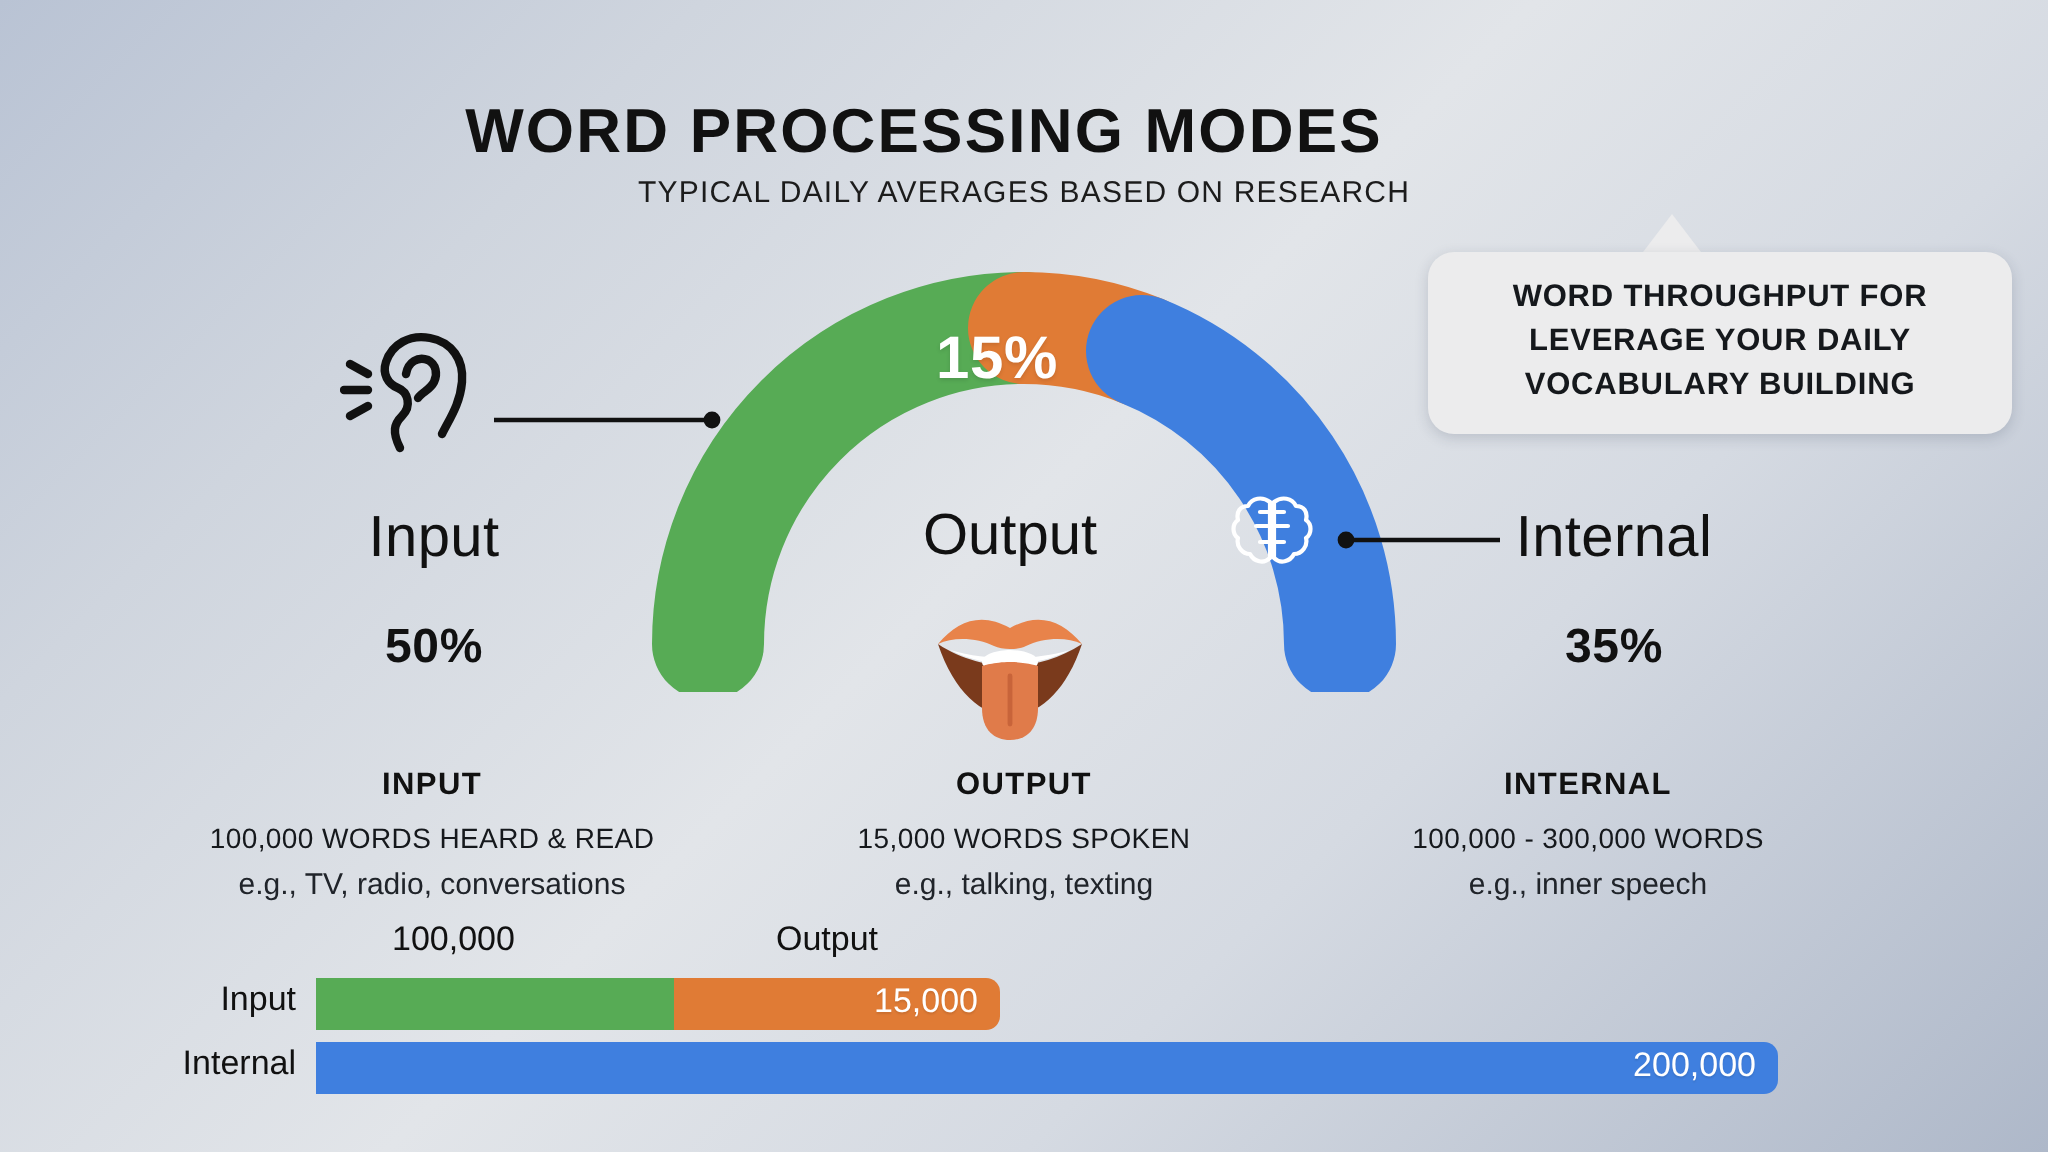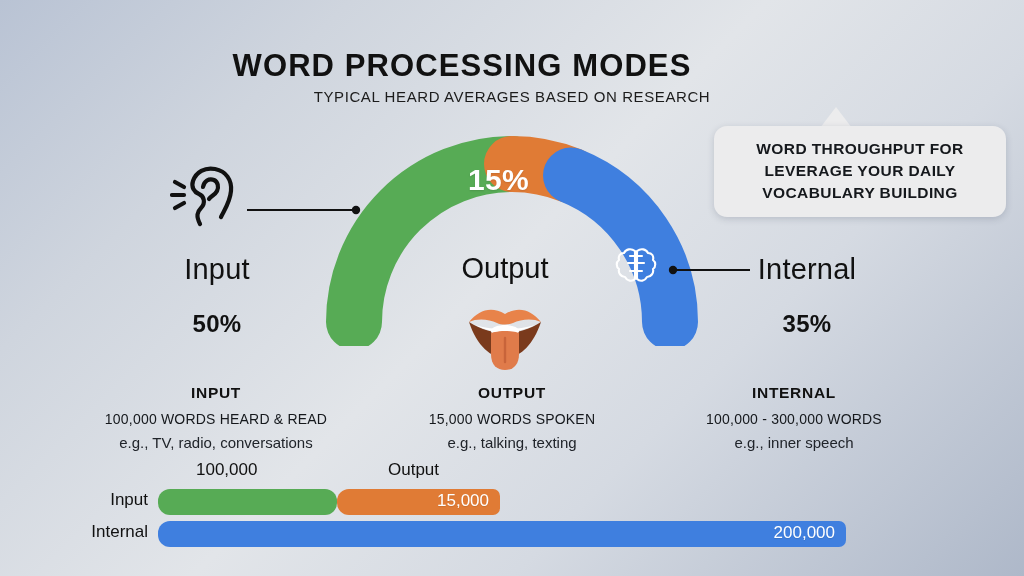--- a/index.html
+++ b/index.html
@@ -106,38 +106,38 @@
   #row-internal { top: 63px; }
 
   .row-label {
     position: absolute; right: 0; top: 1px;
     font-size: 17px; color: #111; text-align: right;
     white-space: nowrap;
   }
   .row-label-box { position: absolute; left: 0; width: 148px; height: 26px; }
 
   .bar-track { position: absolute; left: 158px; top: 0; height: 26px; }
-  .seg { position: absolute; top: 0; height: 26px; border-radius: 12px; }
+  .seg { position: absolute; top: 0; height: 26px; }
   .seg.green  { background: #57ab55; }
   .seg.orange { background: #e07b35; border-top-right-radius: 7px; border-bottom-right-radius: 7px; }
   .seg.blue   { background: #3f7fdf; border-top-right-radius: 7px; border-bottom-right-radius: 7px; }
   .seg .val {
     position: absolute; right: 11px; top: 2px;
     font-size: 17px; color: #fff; font-weight: 400;
     text-shadow: 0 1px 1px rgba(0,0,0,0.10);
     white-space: nowrap;
   }
 </style>
 </head>
 <body>
 
 <div class="stage">
 
   <div class="title">WORD PROCESSING MODES</div>
-  <div class="subtitle">TYPICAL HEARD AVERAGES BASED ON RESEARCH</div>
+  <div class="subtitle">TYPICAL DAILY AVERAGES BASED ON RESEARCH</div>
 
   <div class="callout-tail"></div>
   <div class="callout">
     <div>WORD THROUGHPUT FOR</div>
     <div>LEVERAGE YOUR DAILY</div>
     <div>VOCABULARY BUILDING</div>
   </div>
 
   <div class="gauge">
     <svg width="388" height="220" viewBox="0 0 388 220">
@@ -249,21 +249,21 @@
           <span class="val">15,000</span>
         </div>
       </div>
     </div>
 
     <div class="row" id="row-internal">
       <div class="row-label-box">
         <span class="row-label">Internal</span>
       </div>
       <div class="bar-track" style="width:688px;">
-        <div class="seg blue" style="left:0px; width:688px;">
+        <div class="seg blue" style="left:0px; width:688px;padding-left:43px;">
           <span class="val">200,000</span>
         </div>
       </div>
     </div>
 
   </div>
 
 </div>
 
 </body></html>

